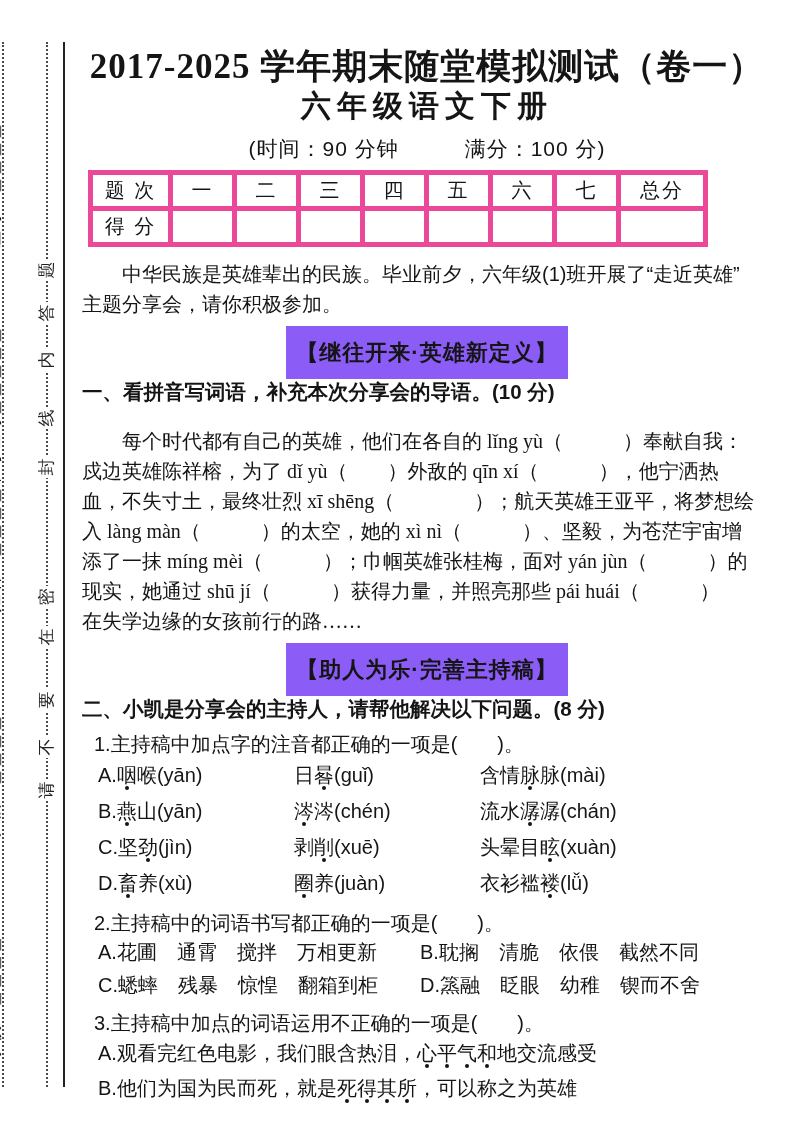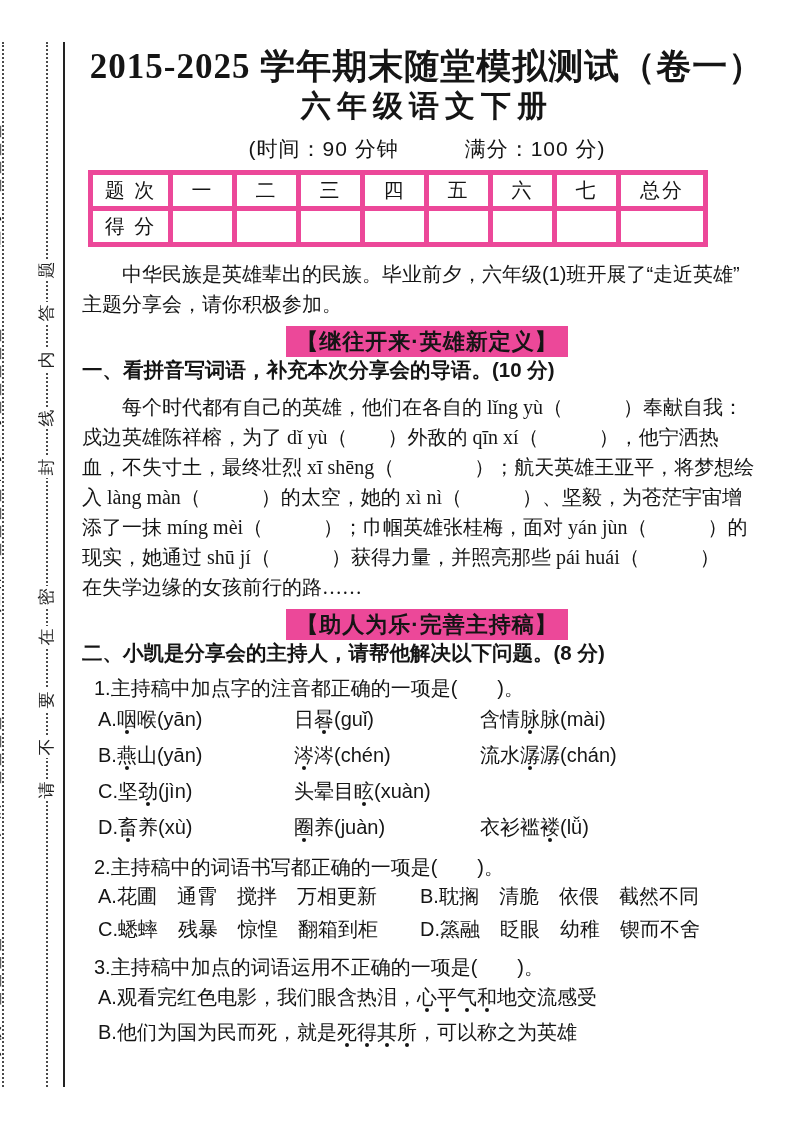--- a/index.html
+++ b/index.html
@@ -22,24 +22,24 @@
   .subtitle{font-family:"Liberation Serif",serif;font-weight:bold;font-size:30px;line-height:36px;
       text-align:center;letter-spacing:6px;margin-top:0;}
   .info{text-align:center;font-size:21px;line-height:26px;margin-top:12px;letter-spacing:1px;}
 
   table.score{border-collapse:collapse;margin:8px auto 0 6px;table-layout:fixed;}
   table.score td{border:5px solid #ec4899;height:31px;text-align:center;font-size:20px;padding:0;
       letter-spacing:2px;}
 
   .intro{margin-top:12px;font-size:20px;line-height:30px;}
   .banner-wrap{text-align:center;margin-top:7px;}
-  .banner{display:inline-block;background:#ec4899;font-weight:bold;font-size:22px;
-      line-height:27px;padding:2px 10px;letter-spacing:1px;}
+  .banner{display:inline-block;background:#8b5cf6;font-weight:bold;font-size:22px;
+      line-height:27px;padding:13px 10px;letter-spacing:1px;}
   .qtitle{font-size:20.5px;font-weight:bold;line-height:26px;}
-  .kai{margin-top:9px;font-family:"Liberation Serif",serif;font-size:20px;line-height:30px;}
+  .kai{margin-top:21px;font-family:"Liberation Serif",serif;font-size:20px;line-height:30px;}
   .stem{margin-top:9px;font-size:20px;line-height:26px;padding-left:12px;}
   .opt3{display:grid;grid-template-columns:196px 186px 1fr;padding-left:16px;
       font-size:20px;line-height:36px;}
   .opt2{display:grid;grid-template-columns:322px 1fr;padding-left:16px;
       font-size:20px;line-height:33px;}
   .optline{padding-left:16px;font-size:20px;line-height:35px;}
   .sub3{margin-top:8px;}
 
   
   .dot{position:relative;}
@@ -67,21 +67,21 @@
   <span class="seal-char" style="left:36px;top:407px;">线</span>
   <span class="seal-char" style="left:36px;top:456px;">封</span>
   <span class="seal-char" style="left:36px;top:586px;">密</span>
   <span class="seal-char" style="left:36px;top:626px;">在</span>
   <span class="seal-char" style="left:36px;top:689px;">要</span>
   <span class="seal-char" style="left:36px;top:736px;">不</span>
   <span class="seal-char" style="left:36px;top:779px;">请</span>
 
   <div class="main">
 
-    <div class="title">2015-2025 学年期末随堂模拟测试（卷一）</div>
+    <div class="title">2017-2025 学年期末随堂模拟测试（卷一）</div>
     <div class="subtitle">六年级语文下册</div>
     <div class="info">(时间：90 分钟　　　满分：100 分)</div>
 
     <table class="score">
       <colgroup>
         <col style="width:80px">
           <col style="width:64px">
           <col style="width:64px">
           <col style="width:64px">
         <col style="width:64px">
@@ -149,20 +149,21 @@
       <span>日<span class="dot">晷</span>(guǐ)</span>
       <span>含情<span class="dot">脉</span>脉(mài)</span>
     </div>
     <div class="opt3">
       <span>B.<span class="dot">燕</span>山(yān)</span>
       <span><span class="dot">涔</span>涔(chén)</span>
       <span>流水<span class="dot">潺</span>潺(chán)</span>
     </div>
     <div class="opt3">
       <span>C.坚<span class="dot">劲</span>(jìn)</span>
+      <span>剥<span class="dot">削</span>(xuē)</span>
       <span>头晕目<span class="dot">眩</span>(xuàn)</span>
     </div>
     <div class="opt3">
       <span>D.<span class="dot">畜</span>养(xù)</span>
       <span><span class="dot">圈</span>养(juàn)</span>
       <span>衣衫褴<span class="dot">褛</span>(lǚ)</span>
     </div>
 
     <div class="stem">2.主持稿中的词语书写都正确的一项是(　　)。</div>
     <div class="opt2">

